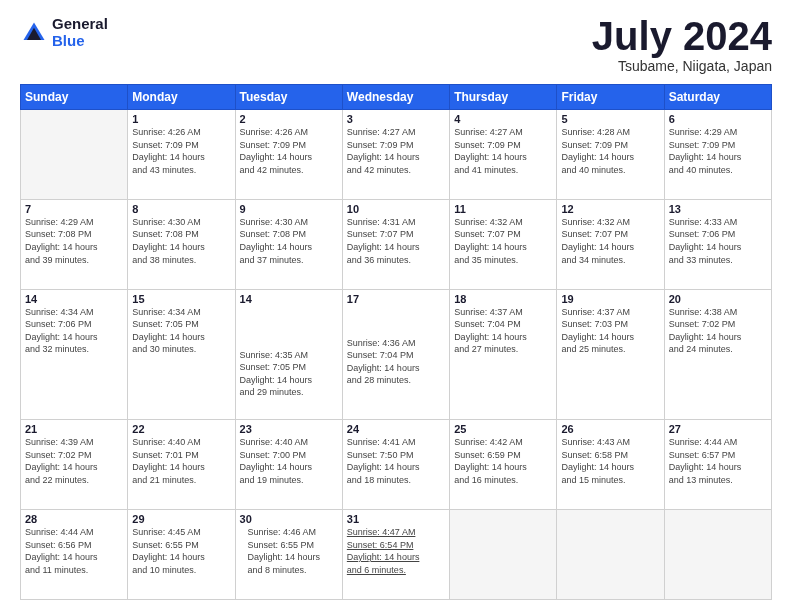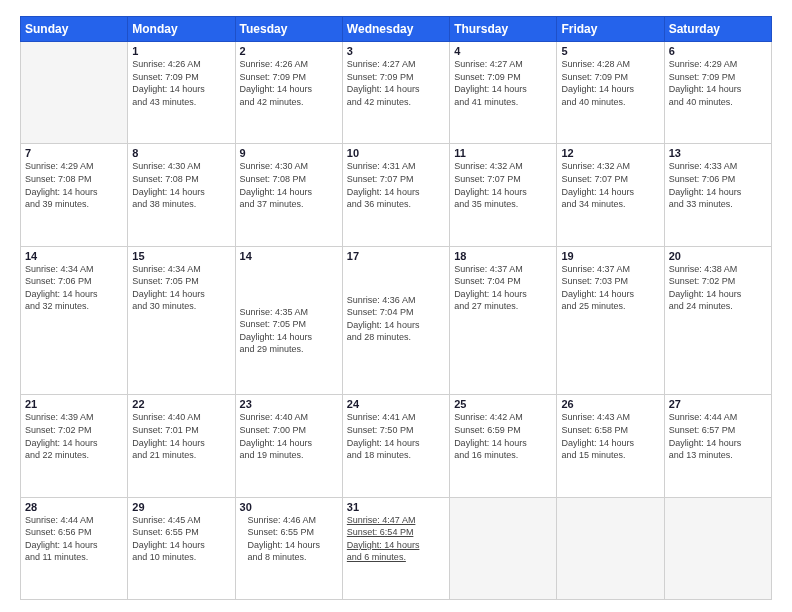--- a/index.html
+++ b/index.html
@@ -101,20 +101,36 @@
       line-height: 1.4;
     }
     .week-row td {
       height: 78px;
     }
   </style>
 </head>
 <body>
 
 <div class="page">
+  <div class="header">
+    <div class="logo">
+      <svg class="logo-icon" viewBox="0 0 32 32" xmlns="http://www.w3.org/2000/svg">
+        <polygon points="16,4 28,24 4,24" fill="#2563eb"></polygon>
+        <polygon points="16,10 24,24 8,24" fill="#1a1a2e"></polygon>
+      </svg>
+      <div class="logo-text">
+        <span class="general">General</span>
+        <span class="blue">Blue</span>
+      </div>
+    </div>
+    <div class="title-area">
+      <div class="month-title">July 2024</div>
+      <div class="location">Tsubame, Niigata, Japan</div>
+    </div>
+  </div>
 
   <table class="calendar">
     <thead>
       <tr>
       <th>Sunday</th>
           <th>Monday</th>
           <th>Tuesday</th>
           <th>Wednesday</th>
           <th>Thursday</th>
           <th>Friday</th>

